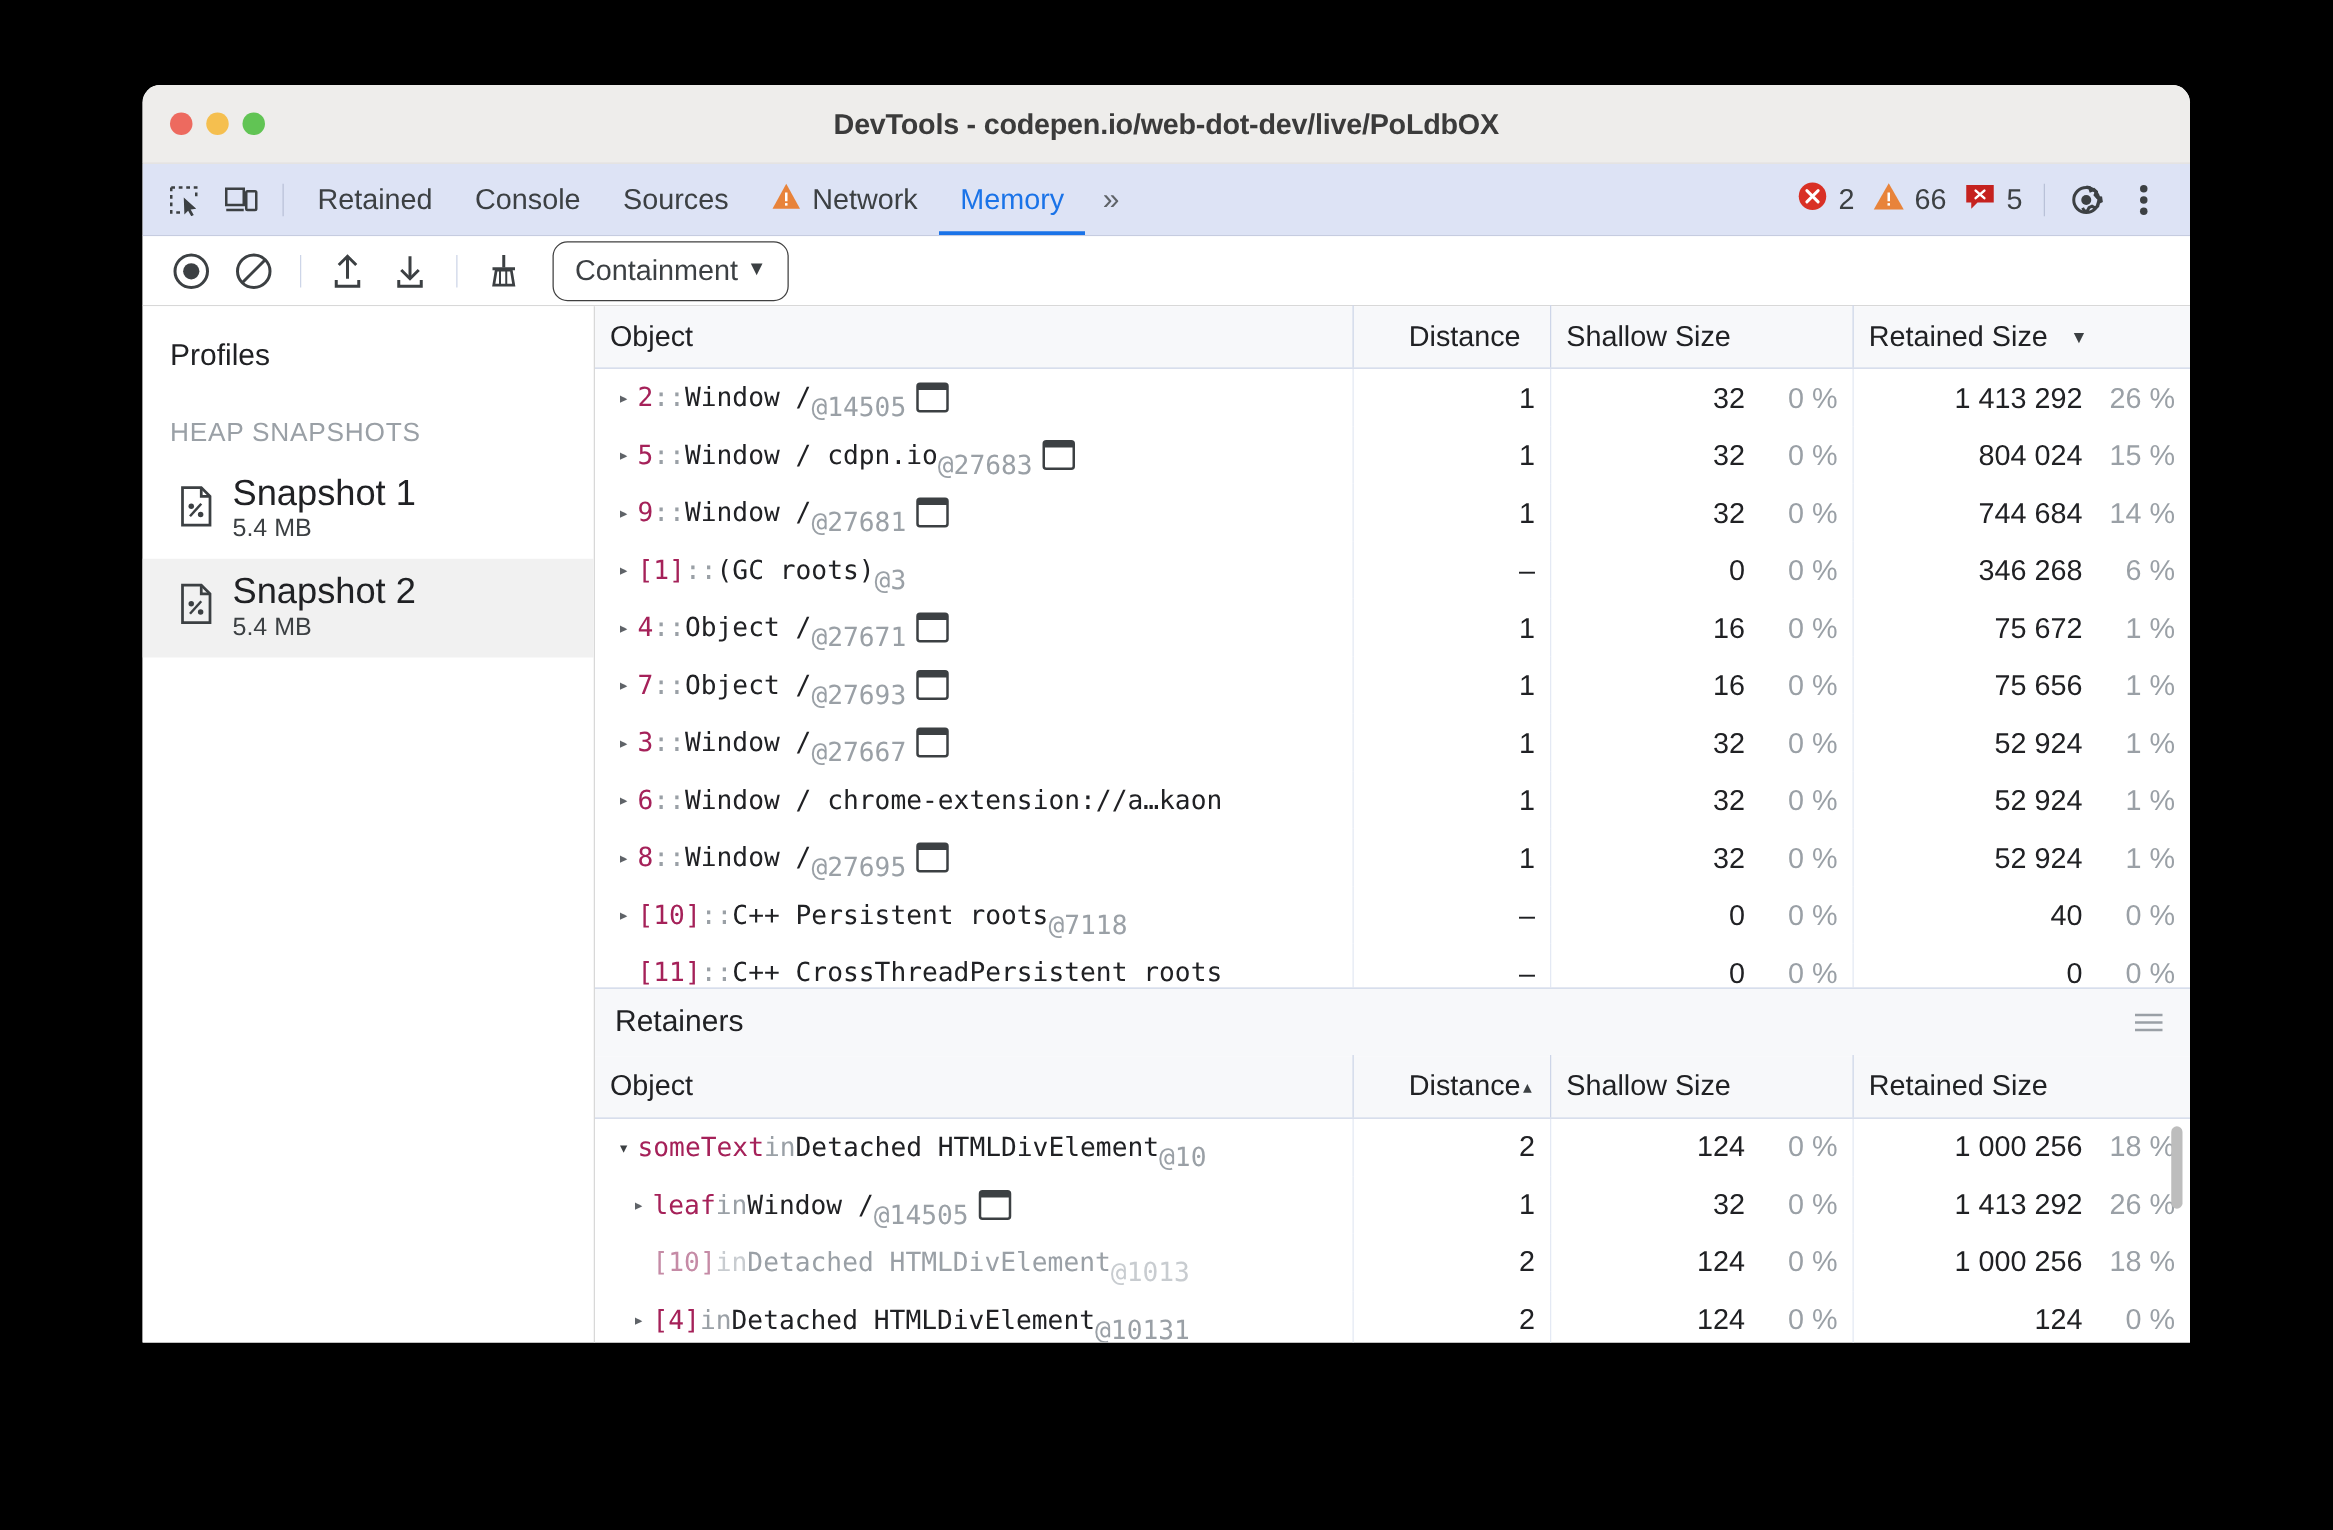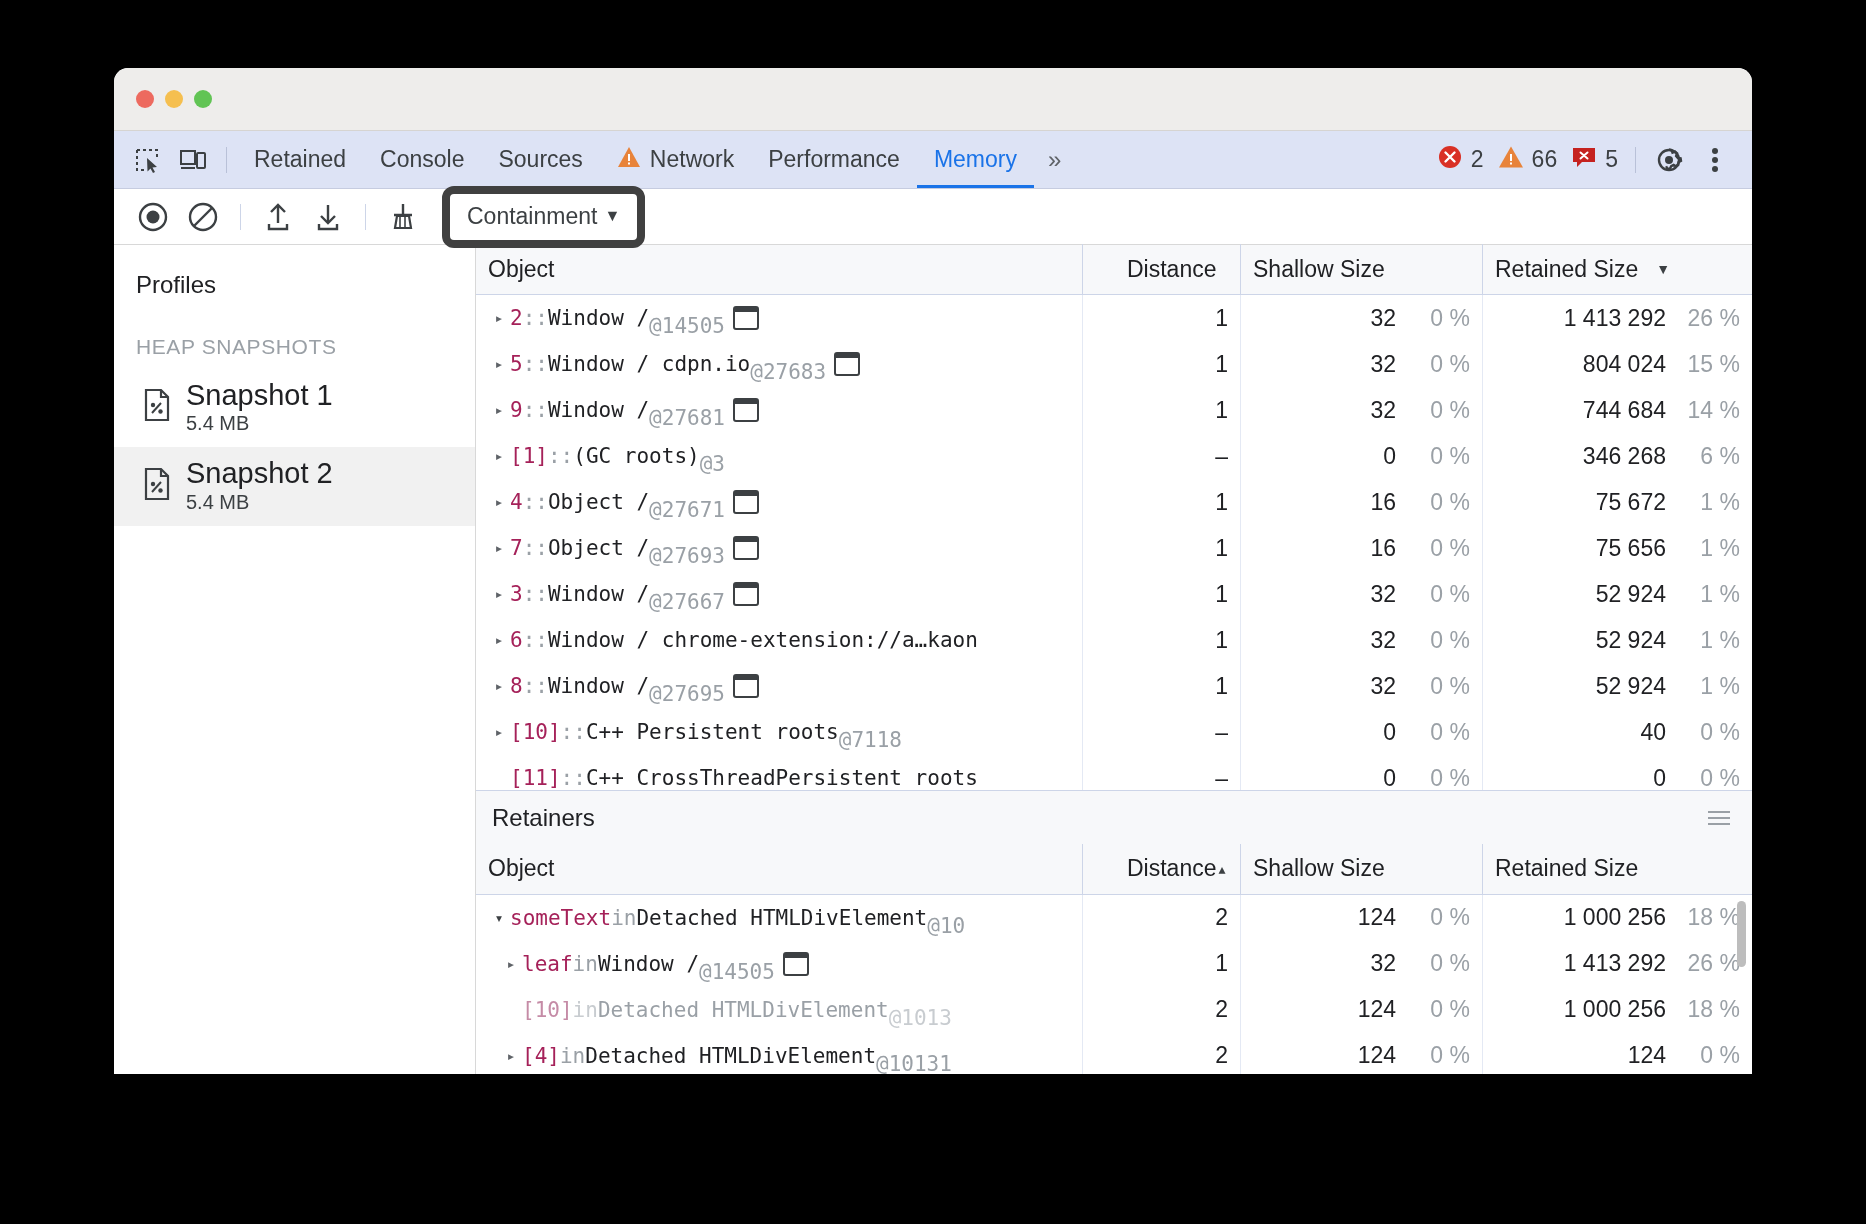--- a/index.html
+++ b/index.html
@@ -126,21 +126,21 @@
     flex: 0 0 auto;
   }
   .pt-sep { width: 1px; height: 26px; background: #cdd5e8; margin: 0 12px; flex:0 0 auto;}
 
   .select-wrap {
     position: relative;
     margin-left: 14px;
     flex: 0 0 auto;
   }
   .select-focus {
-    border: 8px solid #404040;
+    border: 1px solid #404040;
     border-radius: 12px;
     padding: 3px;
     display: inline-block;
     text-align: right;
   }
   .select-box {
     background: #fff;
     border-radius: 7px;
     padding: 6px 14px 7px 14px;
     font-size: 23px;
@@ -329,20 +329,21 @@
 
 <div id="root">
   <div class="window">
 
     <div class="titlebar">
       <div class="traffic">
         <span class="dot red"></span>
         <span class="dot yellow"></span>
         <span class="dot green"></span>
       </div>
+      <div class="win-title">DevTools - codepen.io/web-dot-dev/live/PoLdbOX</div>
     </div>
 
     <div class="tabbar">
       <div class="tb-icon">
         <svg width="26" height="26" viewBox="0 0 26 26">
           <g fill="none" stroke="#3c4043" stroke-width="2" stroke-dasharray="3 3">
             <path d="M3 3 H23 V13"></path>
               <path d="M3 3 V23 H11"></path>
           </g>
           <path d="M13 11 L23 20 L18.5 20.5 L21 25 L19 26 L16.5 21.5 L13.5 24.5 Z" fill="#3c4043"></path>
@@ -368,23 +369,20 @@
       </div>
       <div class="tab">
         <span class="warn-tri">
           <svg width="24" height="22" viewBox="0 0 24 22">
             <path d="M12 1 L23 21 H1 Z" fill="#e8833a"></path>
             <rect x="11" y="8" width="2" height="7" fill="#fff"></rect>
             <rect x="11" y="16.5" width="2" height="2" fill="#fff"></rect>
           </svg>
         </span>
         <span>Network</span>
-      </div>
-      <div class="tab">
-        <span>Performance</span>
       </div>
       <div class="tab active">
         <span>Memory</span>
       </div>
       <div class="chevrons">»</div>
 
       <div class="spacer"></div>
 
       <div class="counter">
         <span>

